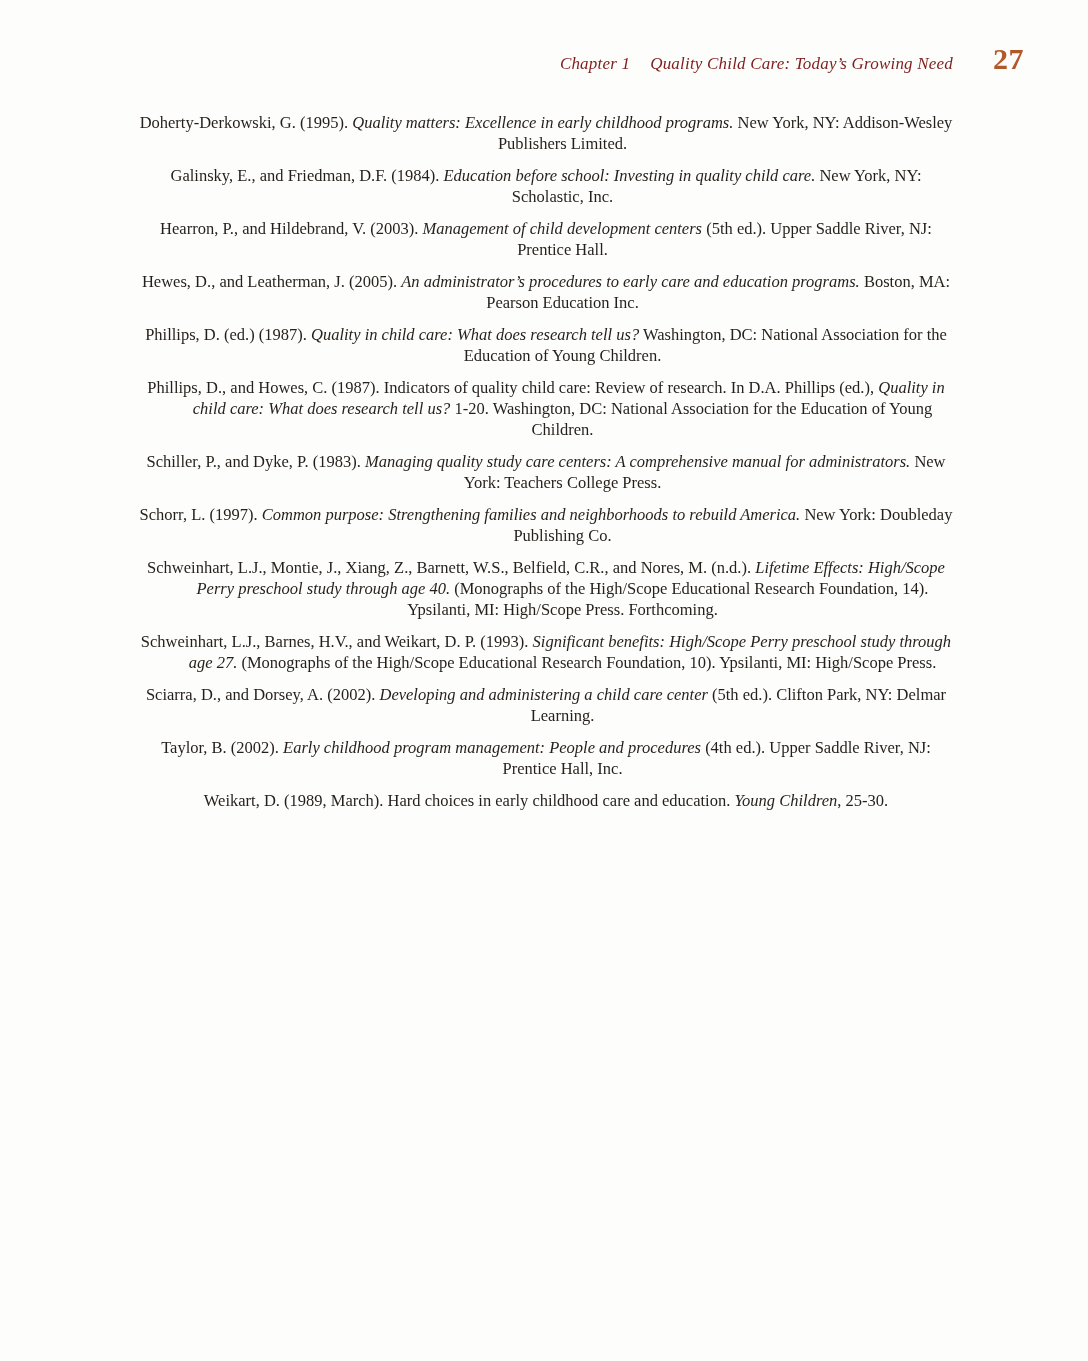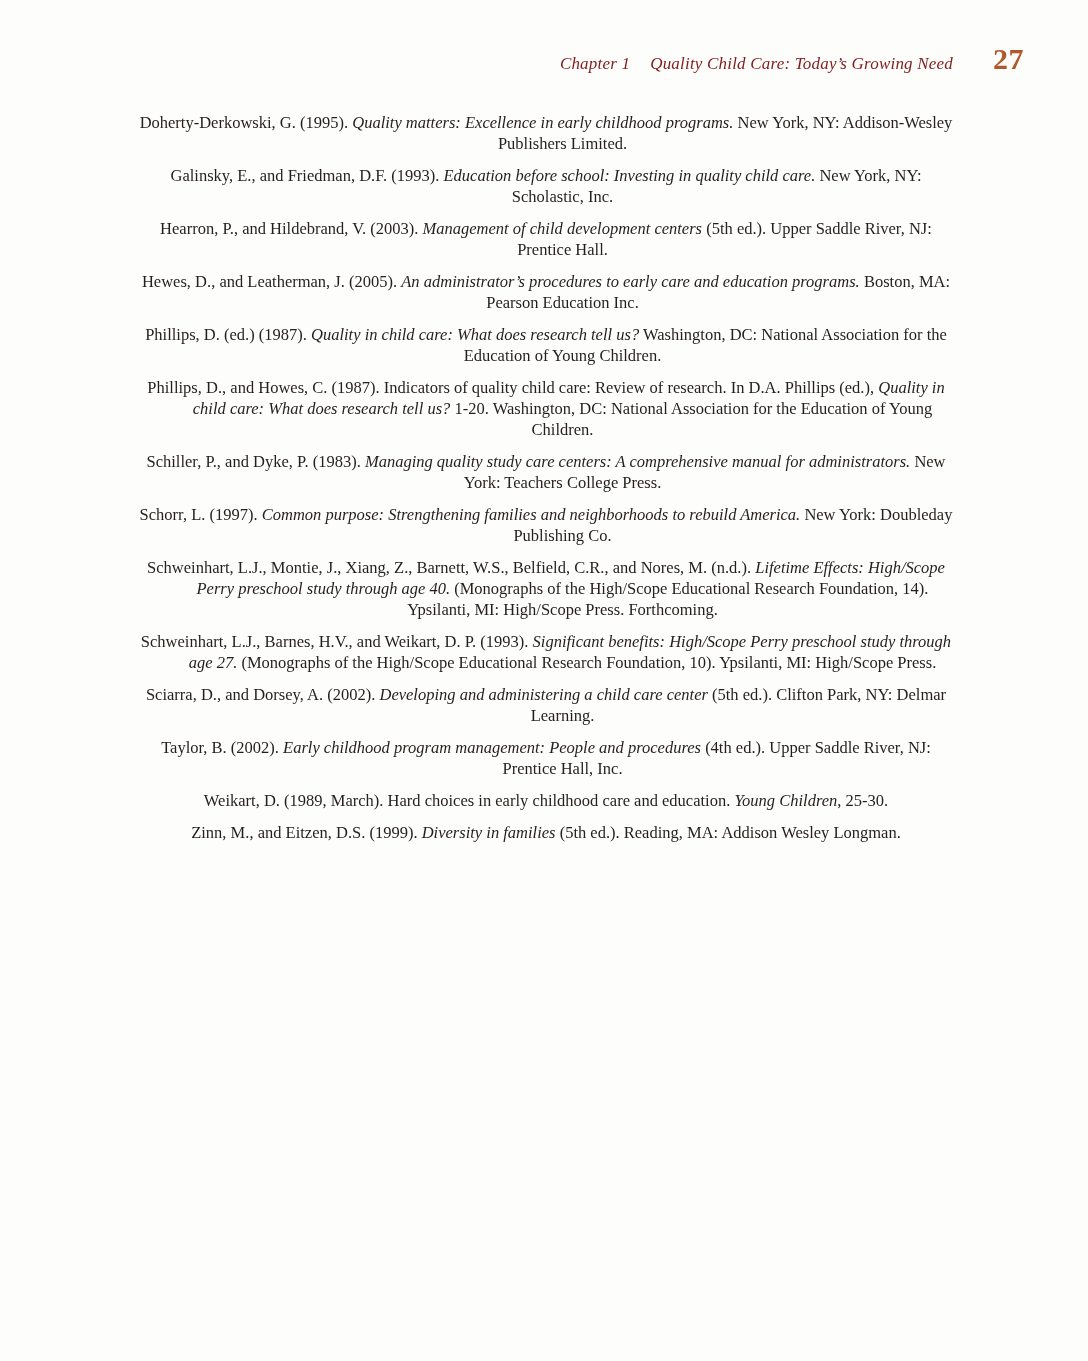--- a/index.html
+++ b/index.html
@@ -56,28 +56,27 @@
 
   <header class="running-head">
     <span class="chapter-head">
       <span class="chapter-label">Chapter 1</span><span class="chapter-title">Quality Child Care: Today’s Growing Need</span>
     </span>
     <span class="page-number" style="color: rgb(178, 89, 43);">27</span>
   </header>
 
   <main class="references" id="references">
       <p class="ref"><span>Doherty-Derkowski, G. (1995). </span><i>Quality matters: Excellence in early childhood programs.</i><span> New York, NY: Addison-Wesley Publishers Limited.</span></p>
-      <p class="ref"><span>Galinsky, E., and Friedman, D.F. (1993). </span><i>Education before school: Investing in quality child care.</i><span> New York, NY: Scholastic, Inc.</span></p>
+      <p class="ref"><span>Galinsky, E., and Friedman, D.F. (1984). </span><i>Education before school: Investing in quality child care.</i><span> New York, NY: Scholastic, Inc.</span></p>
       <p class="ref"><span>Hearron, P., and Hildebrand, V. (2003). </span><i>Management of child development centers</i><span> (5th ed.). Upper Saddle River, NJ: Prentice Hall.</span></p>
       <p class="ref"><span>Hewes, D., and Leatherman, J. (2005). </span><i>An administrator’s procedures to early care and education programs.</i><span> Boston, MA: Pearson Education Inc.</span></p>
       <p class="ref"><span>Phillips, D. (ed.) (1987). </span><i>Quality in child care: What does research tell us?</i><span> Washington, DC: National Association for the Education of Young Children.</span></p>
       <p class="ref"><span>Phillips, D., and Howes, C. (1987). Indicators of quality child care: Review of research. In D.A. Phillips (ed.), </span><i>Quality in child care: What does research tell us?</i><span> 1-20. Washington, DC: National Association for the Education of Young Children.</span></p>
       <p class="ref"><span>Schiller, P., and Dyke, P. (1983). </span><i>Managing quality study care centers: A comprehensive manual for administrators.</i><span> New York: Teachers College Press.</span></p>
       <p class="ref"><span>Schorr, L. (1997). </span><i>Common purpose: Strengthening families and neighborhoods to rebuild America.</i><span> New York: Doubleday Publishing Co.</span></p>
       <p class="ref"><span>Schweinhart, L.J., Montie, J., Xiang, Z., Barnett, W.S., Belfield, C.R., and Nores, M. (n.d.). </span><i>Lifetime Effects: High/Scope Perry preschool study through age 40.</i><span> (Monographs of the High/Scope Educational Research Foundation, 14). Ypsilanti, MI: High/Scope Press. Forthcoming.</span></p>
       <p class="ref"><span>Schweinhart, L.J., Barnes, H.V., and Weikart, D. P. (1993). </span><i>Significant benefits: High/Scope Perry preschool study through age 27.</i><span> (Monographs of the High/Scope Educational Research Foundation, 10). Ypsilanti, MI: High/Scope Press.</span></p>
       <p class="ref"><span>Sciarra, D., and Dorsey, A. (2002). </span><i>Developing and administering a child care center</i><span> (5th ed.). Clifton Park, NY: Delmar Learning.</span></p>
       <p class="ref"><span>Taylor, B. (2002). </span><i>Early childhood program management: People and procedures</i><span> (4th ed.). Upper Saddle River, NJ: Prentice Hall, Inc.</span></p>
       <p class="ref"><span>Weikart, D. (1989, March). Hard choices in early childhood care and education. </span><i>Young Children</i><span>, 25-30.</span></p>
-      <p class="ref"><span>Zinn, M., and Eitzen, D.S. (1999). </span><i>Diversity in families</i><span> (5th ed.). Reading, MA: Addison Wesley Longman.</span></p>
     </main>
 
 </div>
 
 </body></html>

